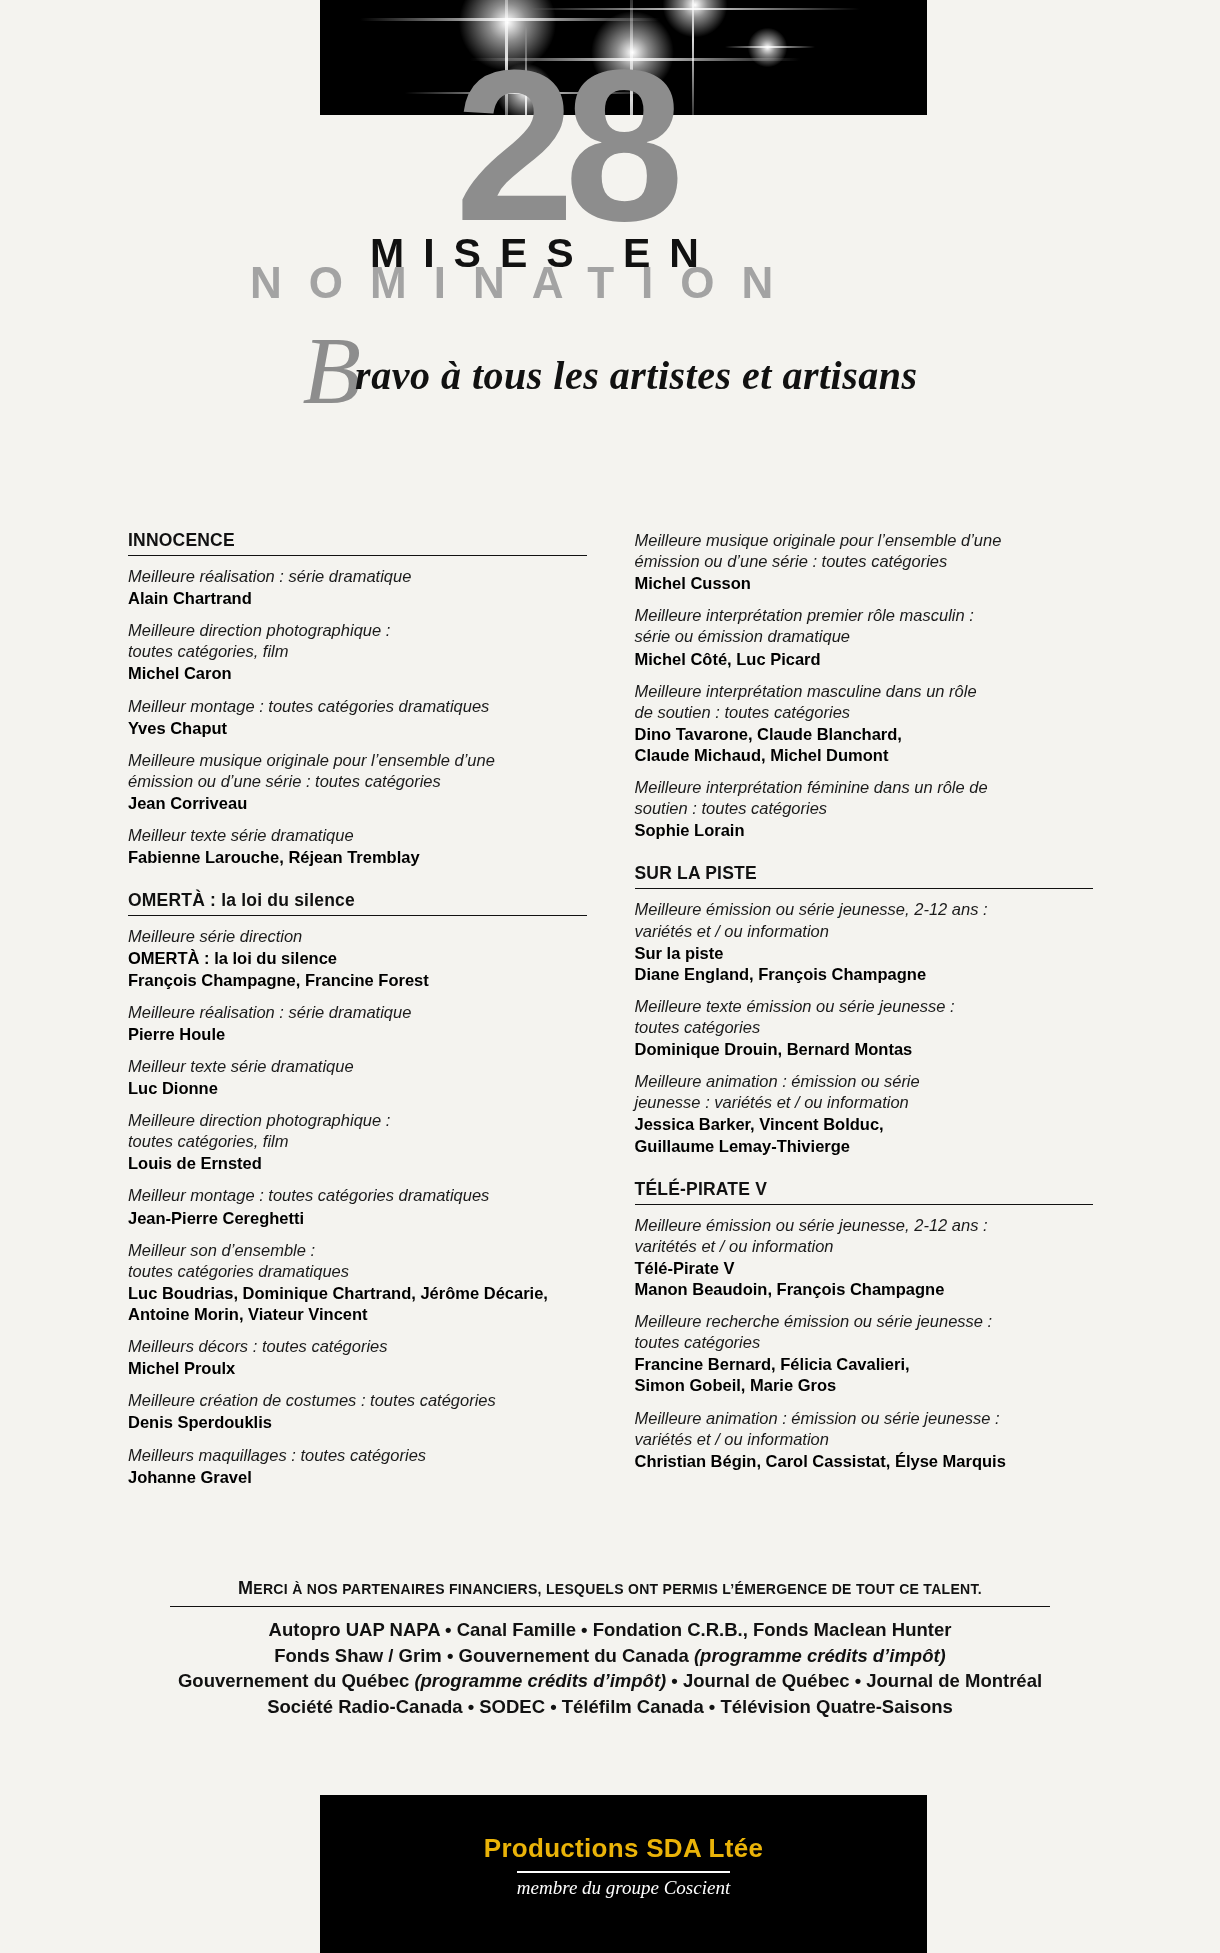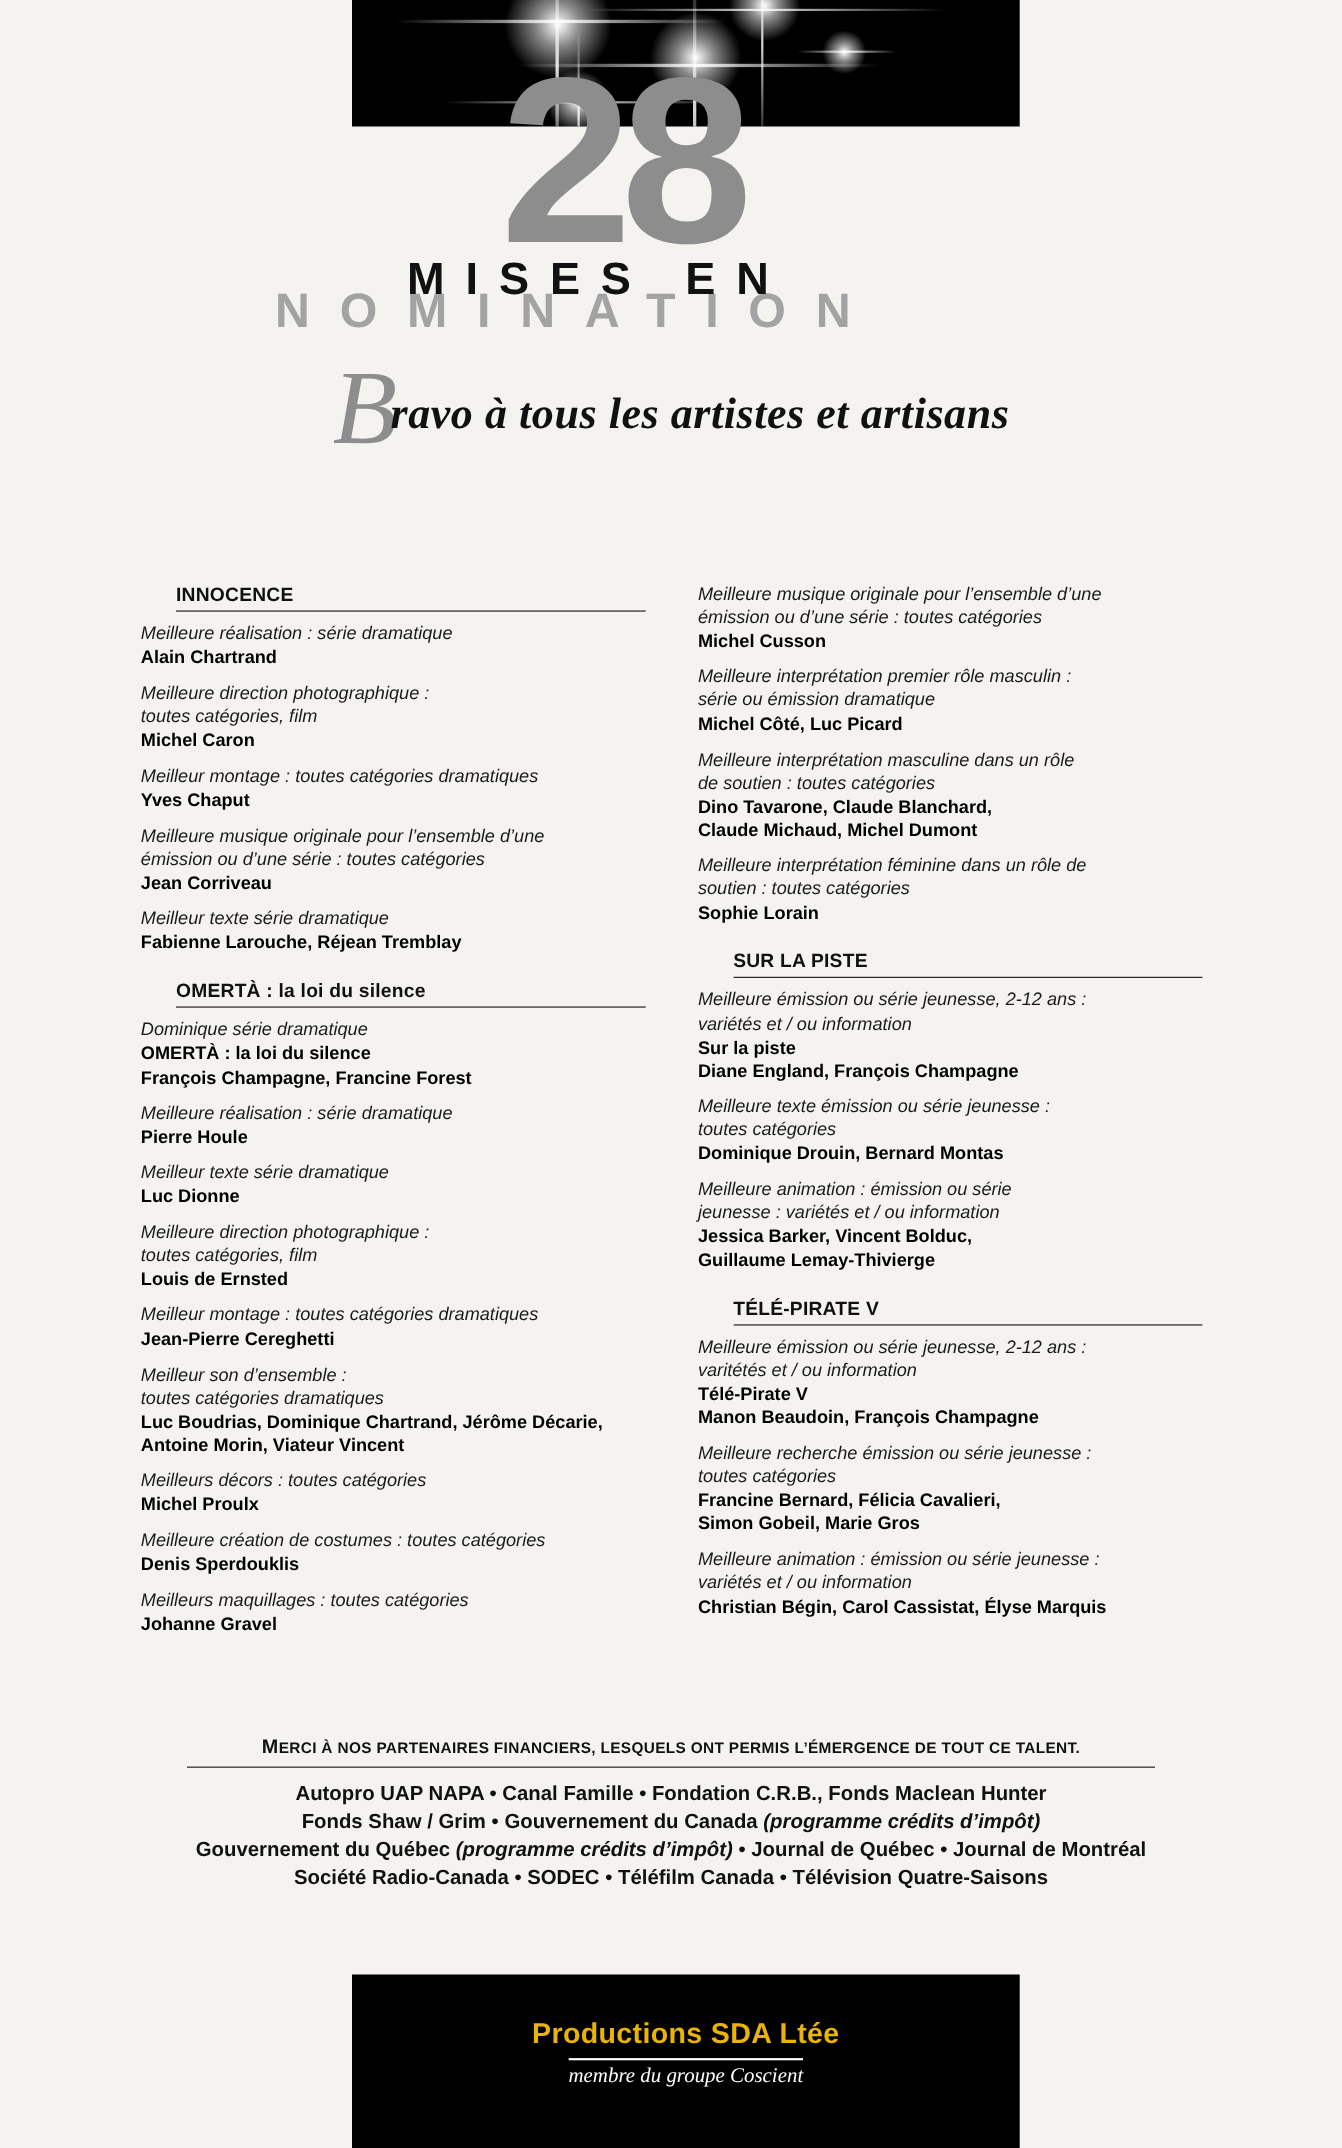--- a/index.html
+++ b/index.html
@@ -123,21 +123,20 @@
 
   .section-title {
     font-family: "Liberation Sans", sans-serif;
     font-weight: bold;
     font-size: 17.5px;
     color: #111;
     padding-bottom: 4px;
     border-bottom: 1.6px solid #111;
     margin-bottom: 10px;
     letter-spacing: 0.2px;
-    margin-left: 32px;
   }
   .section + .section { margin-top: 22px; }
 
   .award { margin-bottom: 11px; }
   .award .cat {
     font-family: "Liberation Sans", sans-serif;
     font-style: italic;
     font-size: 16.5px;
     color: #1a1a1a;
     line-height: 1.28;
@@ -300,21 +299,21 @@
             </div>
             <div class="nom">
               <div>Fabienne Larouche, Réjean Tremblay</div>
             </div>
           </div>
         </div>
         <div class="section">
           <div class="section-title">OMERTÀ : la loi du silence</div>
           <div class="award">
             <div class="cat">
-              <div>Dominique série dramatique</div>
+              <div>Meilleure série direction</div>
             </div>
             <div class="nom">
               <div>OMERTÀ : la loi du silence</div>
               <div>François Champagne, Francine Forest</div>
             </div>
           </div>
           <div class="award">
             <div class="cat">
               <div>Meilleure réalisation : série dramatique</div>
             </div>

